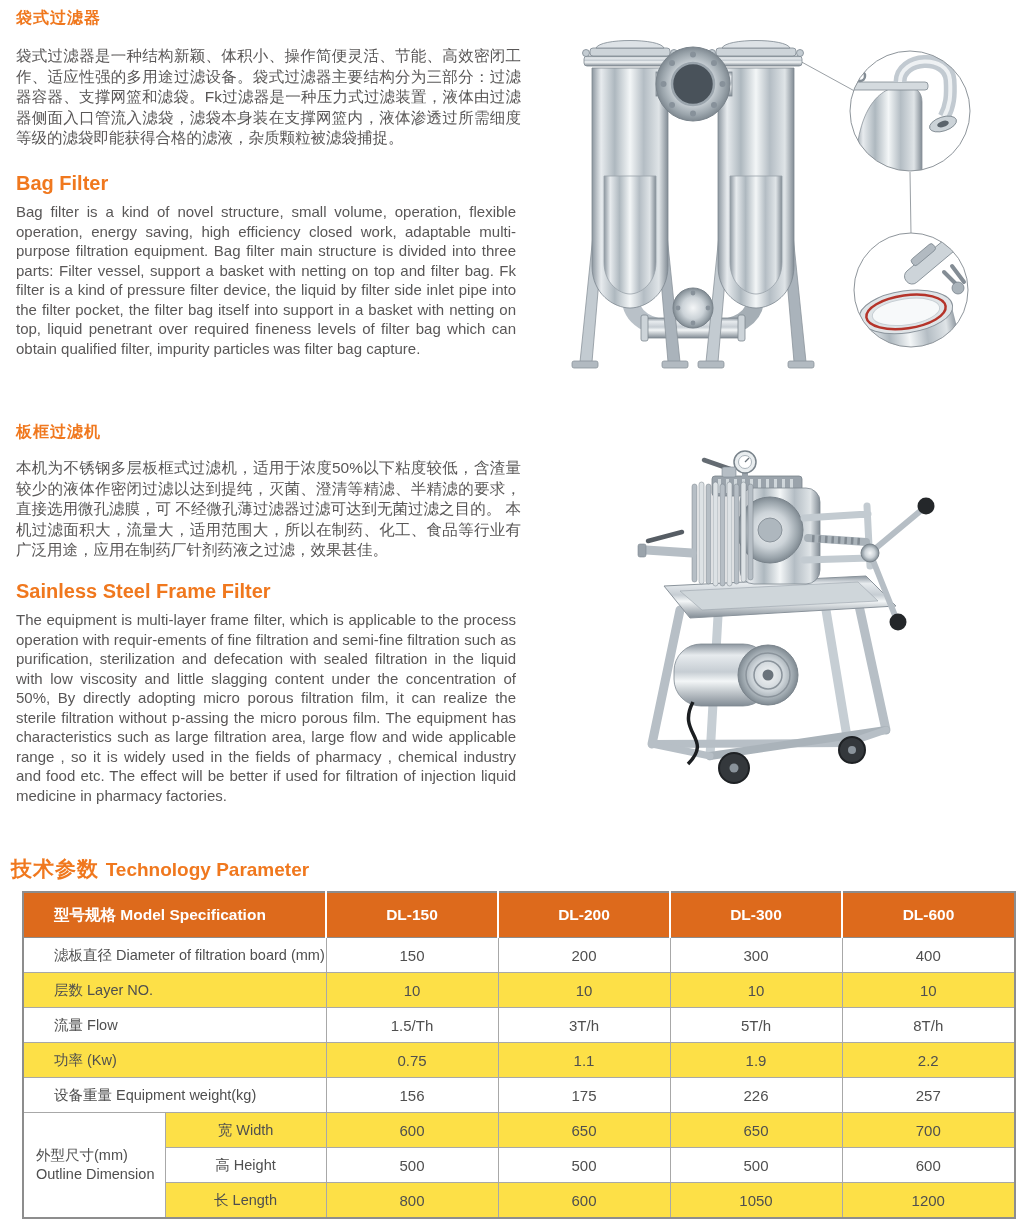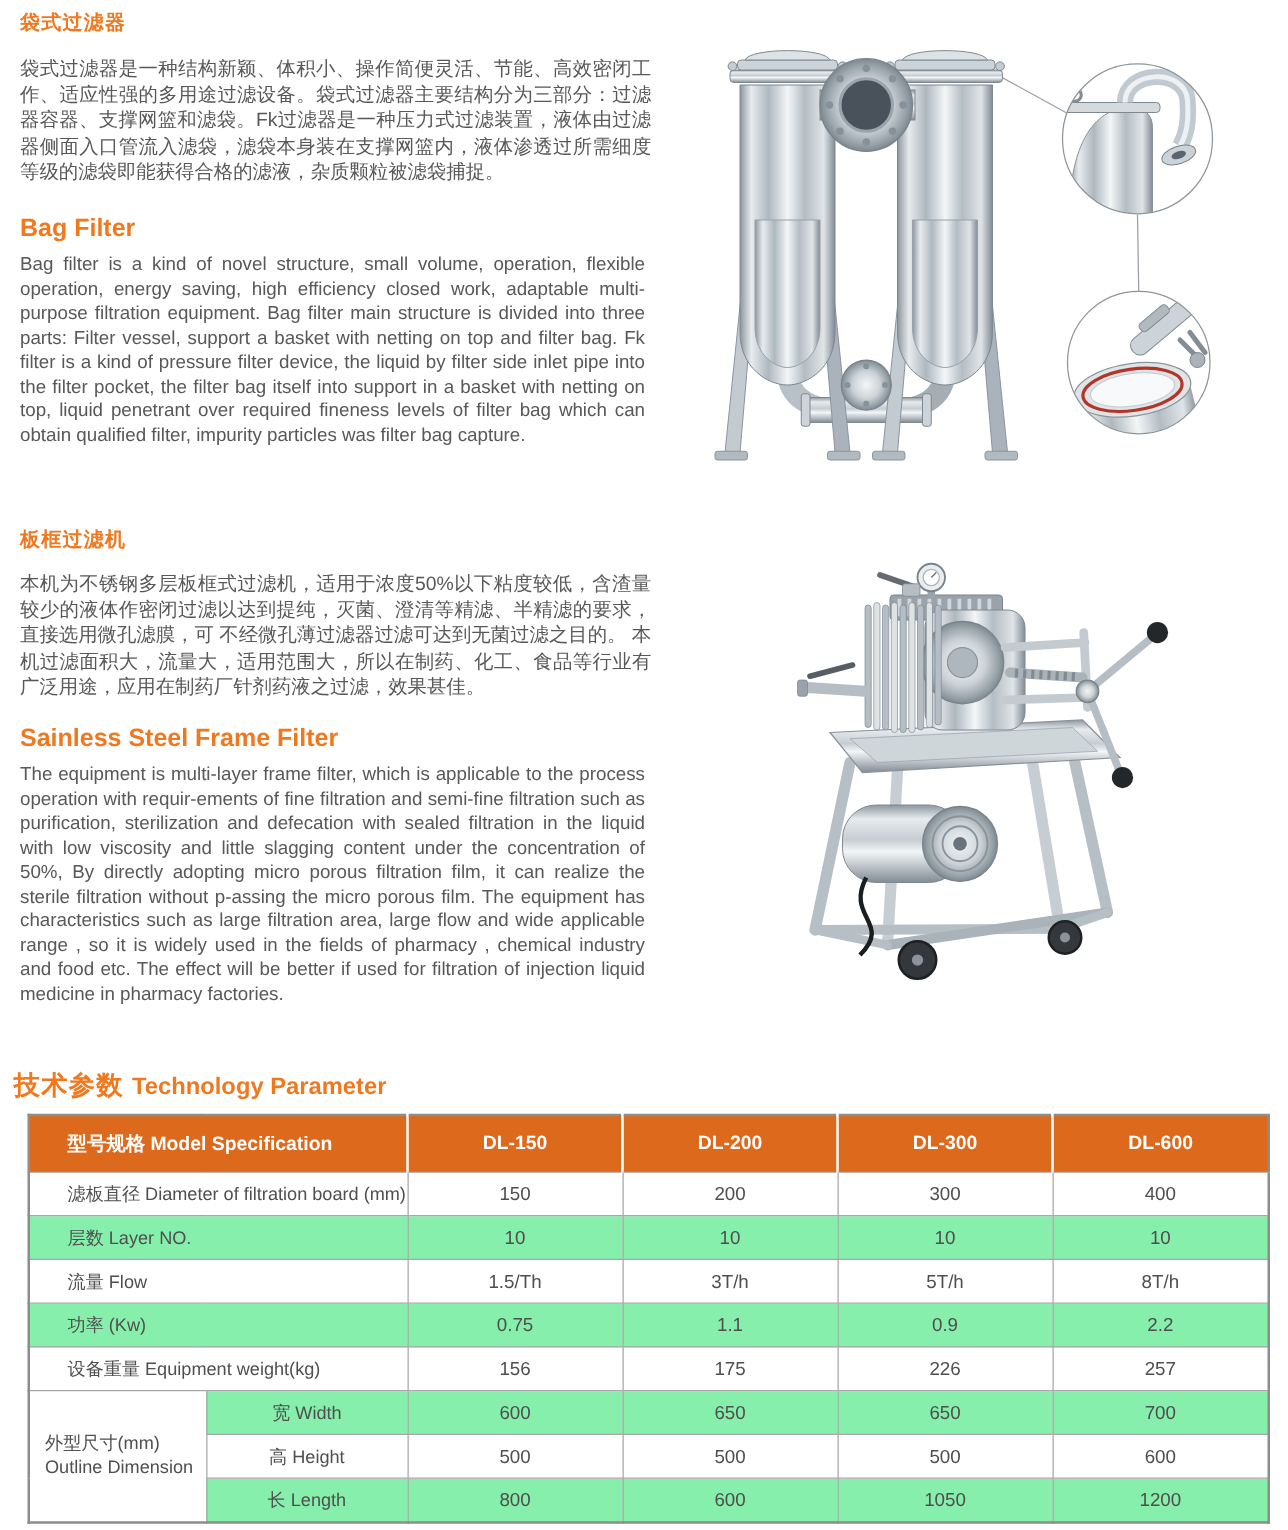--- a/index.html
+++ b/index.html
@@ -16,21 +16,21 @@
   table.spec{border-collapse:collapse;width:992px;table-layout:fixed;
              font-size:15px;color:#4f4f4f;border:2px solid #8d8d8d;}
   table.spec td{border:1px solid #a8a8a8;height:34px;text-align:center;padding:0;}
   table.spec th{background:#dd6a1c;color:#ffffff;font-weight:bold;font-size:15.5px;
                 height:42px;border-right:2px solid #ffffff;border-bottom:1px solid #8d8d8d;}
   table.spec th:last-child{border-right:2px solid #8d8d8d;}
   table.spec td.lbl{text-align:left;padding-left:30px;font-size:14.5px;}
   table.spec th.lbl{text-align:left;padding-left:30px;}
   table.spec td.sub{font-size:14.5px;}
   table.spec td.dim{text-align:left;padding-left:12px;font-size:14.5px;line-height:19px;background:#fff;}
-  tr.alt td{background:#86efac;}
+  tr.alt td{background:#fde047;}
   tr.alt td.dim{background:#fff;}
   tr.plain td{background:#ffffff;}
 </style>
 </head>
 <body>
 
 <div class="page">
 
   <h2 class="abs zh-title" style="left:16px;top:8px;">袋式过滤器</h2>
 
@@ -279,21 +279,21 @@
       <td class="lbl" colspan="2">流量 Flow</td>
       <td>1.5/Th</td>
       <td>3T/h</td>
       <td>5T/h</td>
       <td>8T/h</td>
     </tr>
     <tr class="alt">
       <td class="lbl" colspan="2">功率 (Kw)</td>
       <td>0.75</td>
       <td>1.1</td>
-      <td>0.9</td>
+      <td>1.9</td>
       <td>2.2</td>
     </tr>
     <tr class="plain">
       <td class="lbl" colspan="2">设备重量  Equipment weight(kg)</td>
       <td>156</td>
       <td>175</td>
       <td>226</td>
       <td>257</td>
     </tr>
     <tr class="alt">

